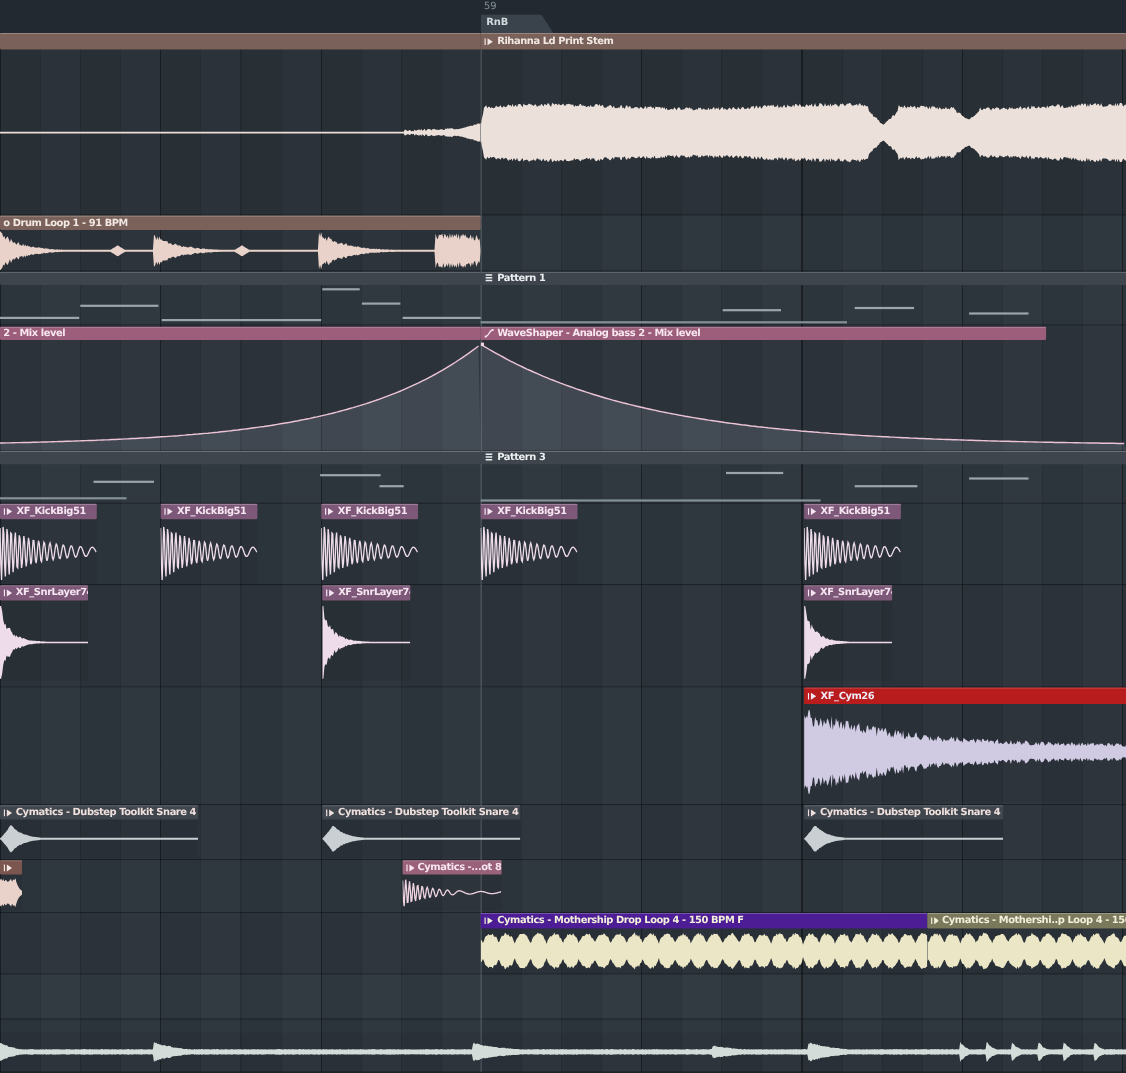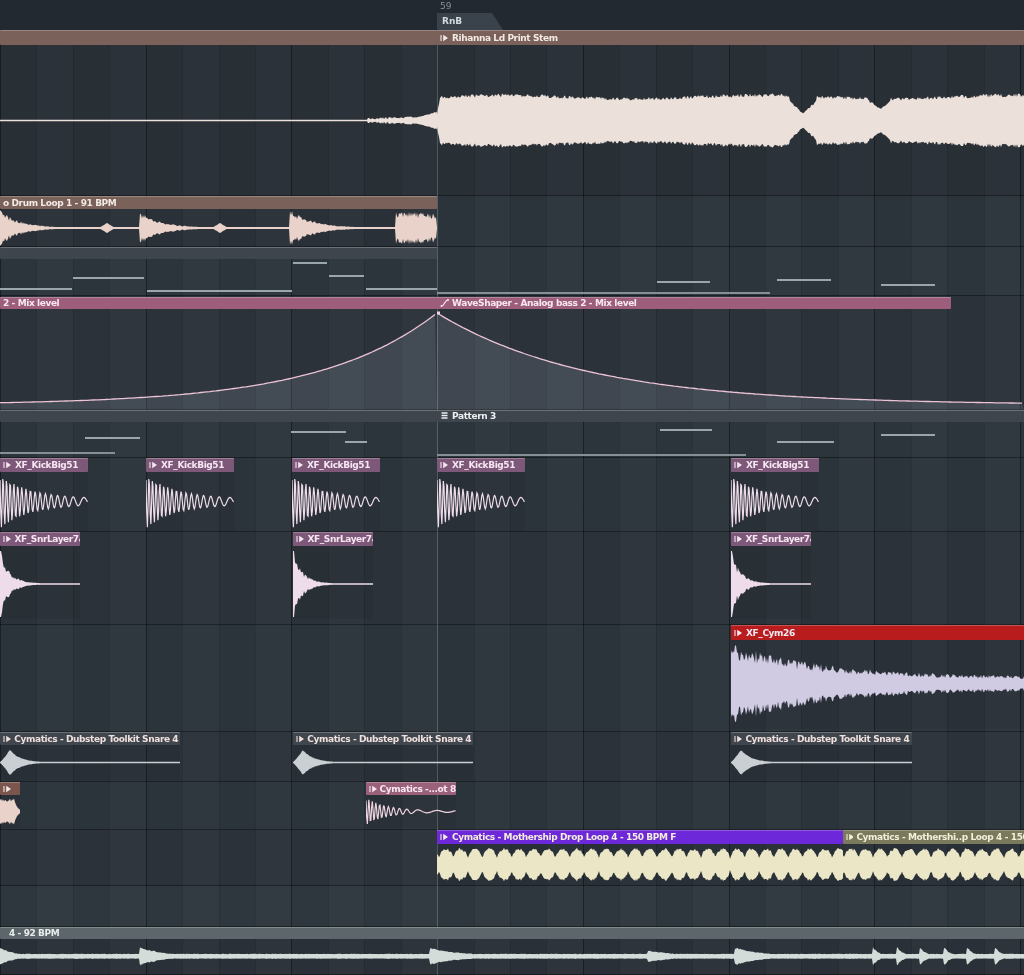--- a/index.html
+++ b/index.html
@@ -90,20 +90,28 @@
           </svg>
         </div>
       </div>
       <div class="clip" style="left: 0px; top: 247px; width: 437px; height: 49px;">
         <div class="chead" style="height: 12px; background: rgb(62, 69, 77);">
           <span class="clabel" style="color: rgb(236, 239, 241);"></span>
         </div>
         <div class="cbody" style="top: 12px; height: 37px; background: transparent;"></div>
       </div>
       <div class="clip" style="left: 437px; top: 247px; width: 587px; height: 49px;">
+        <div class="chead" style="height: 12px; background: rgb(62, 69, 77);">
+          <svg width="9" height="10">
+            <path d="M1.5,2 H7.5" fill="none" stroke="#eceff1" stroke-width="1.4"></path>
+            <path d="M1.5,4.5 H7.5" fill="none" stroke="#eceff1" stroke-width="1.4"></path>
+            <path d="M1.5,7 H7.5" fill="none" stroke="#eceff1" stroke-width="1.4"></path>
+          </svg>
+          <span class="clabel" style="color: rgb(236, 239, 241);">Pattern 1</span>
+        </div>
         <div class="cbody" style="top: 12px; height: 37px; background: transparent;"></div>
       </div>
       <div class="clip" style="left: 0px; top: 297px; width: 437px; height: 113px;">
         <div class="chead" style="height: 12px; background: rgb(156, 94, 123);">
           <span class="clabel" style="color: rgb(248, 231, 240);">2 - Mix level</span>
         </div>
         <div class="cbody" style="top: 12px; height: 101px; background: transparent;">
           <svg width="437" height="101">
             <path d="M0,93.7L3,93.7L6,93.6L9,93.6L12,93.5L15,93.4L18,93.4L21,93.3L24,93.2L27,93.2L30,93.1L33,93.0L36,92.9L39,92.8L42,92.8L45,92.7L48,92.6L51,92.5L54,92.4L57,92.3L60,92.2L63,92.1L66,92.0L69,91.9L72,91.8L75,91.7L78,91.6L81,91.5L84,91.4L87,91.3L90,91.1L93,91.0L96,90.9L99,90.8L102,90.6L105,90.5L108,90.3L111,90.2L114,90.0L117,89.9L120,89.7L123,89.6L126,89.4L129,89.2L132,89.1L135,88.9L138,88.7L141,88.5L144,88.3L147,88.1L150,87.9L153,87.7L156,87.5L159,87.3L162,87.1L165,86.8L168,86.6L171,86.3L174,86.1L177,85.8L180,85.6L183,85.3L186,85.0L189,84.8L192,84.5L195,84.2L198,83.9L201,83.5L204,83.2L207,82.9L210,82.6L213,82.2L216,81.9L219,81.5L222,81.1L225,80.7L228,80.3L231,79.9L234,79.5L237,79.1L240,78.7L243,78.2L246,77.8L249,77.3L252,76.8L255,76.3L258,75.8L261,75.3L264,74.8L267,74.2L270,73.7L273,73.1L276,72.5L279,71.9L282,71.3L285,70.6L288,70.0L291,69.3L294,68.6L297,67.9L300,67.2L303,66.4L306,65.7L309,64.9L312,64.1L315,63.3L318,62.4L321,61.6L324,60.7L327,59.8L330,58.8L333,57.9L336,56.9L339,55.9L342,54.9L345,53.8L348,52.7L351,51.6L354,50.5L357,49.3L360,48.1L363,46.9L366,45.6L369,44.3L372,43.0L375,41.6L378,40.2L381,38.8L384,37.3L387,35.8L390,34.2L393,32.6L396,31.0L399,29.3L402,27.6L405,25.9L408,24.0L411,22.2L414,20.3L417,18.3L420,16.3L423,14.3L426,12.2L429,10.0L432,7.8L435,5.5L437,101 L0,101 Z" fill="rgba(205,215,230,0.13)"></path>
             <path d="M0,93.7L3,93.7L6,93.6L9,93.6L12,93.5L15,93.4L18,93.4L21,93.3L24,93.2L27,93.2L30,93.1L33,93.0L36,92.9L39,92.8L42,92.8L45,92.7L48,92.6L51,92.5L54,92.4L57,92.3L60,92.2L63,92.1L66,92.0L69,91.9L72,91.8L75,91.7L78,91.6L81,91.5L84,91.4L87,91.3L90,91.1L93,91.0L96,90.9L99,90.8L102,90.6L105,90.5L108,90.3L111,90.2L114,90.0L117,89.9L120,89.7L123,89.6L126,89.4L129,89.2L132,89.1L135,88.9L138,88.7L141,88.5L144,88.3L147,88.1L150,87.9L153,87.7L156,87.5L159,87.3L162,87.1L165,86.8L168,86.6L171,86.3L174,86.1L177,85.8L180,85.6L183,85.3L186,85.0L189,84.8L192,84.5L195,84.2L198,83.9L201,83.5L204,83.2L207,82.9L210,82.6L213,82.2L216,81.9L219,81.5L222,81.1L225,80.7L228,80.3L231,79.9L234,79.5L237,79.1L240,78.7L243,78.2L246,77.8L249,77.3L252,76.8L255,76.3L258,75.8L261,75.3L264,74.8L267,74.2L270,73.7L273,73.1L276,72.5L279,71.9L282,71.3L285,70.6L288,70.0L291,69.3L294,68.6L297,67.9L300,67.2L303,66.4L306,65.7L309,64.9L312,64.1L315,63.3L318,62.4L321,61.6L324,60.7L327,59.8L330,58.8L333,57.9L336,56.9L339,55.9L342,54.9L345,53.8L348,52.7L351,51.6L354,50.5L357,49.3L360,48.1L363,46.9L366,45.6L369,44.3L372,43.0L375,41.6L378,40.2L381,38.8L384,37.3L387,35.8L390,34.2L393,32.6L396,31.0L399,29.3L402,27.6L405,25.9L408,24.0L411,22.2L414,20.3L417,18.3L420,16.3L423,14.3L426,12.2L429,10.0L432,7.8L435,5.5" fill="none" stroke="#ecc4d5" stroke-width="1.3"></path>
@@ -334,21 +342,21 @@
           </svg>
           <span class="clabel" style="color: rgb(248, 231, 240);">Cymatics -...ot 8 - F</span>
         </div>
         <div class="cbody" style="top: 13px; height: 33px;">
           <svg width="90" height="33">
             <path d="M0.0,5.5L0.7,22.4L1.4,28.9L2.1,15.8L2.8,4.7L3.5,11.9L4.2,25.4L4.9,25.2L5.6,12.8L6.3,6.3L7.0,14.0L7.7,24.4L8.4,23.9L9.1,14.0L9.8,7.9L10.5,12.6L11.2,21.6L11.9,24.1L12.6,17.8L13.3,10.5L14.0,10.1L14.7,16.5L15.4,22.4L16.1,22.0L16.8,16.3L17.5,11.1L18.2,11.3L18.9,16.1L19.6,20.9L20.3,21.6L21.0,18.0L21.7,13.4L22.4,11.6L23.1,13.5L23.8,17.5L24.5,20.5L25.2,20.5L25.9,17.9L26.6,14.5L27.3,12.6L28.0,13.2L28.7,15.7L29.4,18.4L30.1,20.0L30.8,19.6L31.5,17.7L32.2,15.4L32.9,13.7L33.6,13.4L34.3,14.4L35.0,16.2L35.7,18.0L36.4,19.1L37.1,19.2L37.8,18.4L38.5,17.0L39.2,15.6L39.9,14.6L40.6,14.1L41.3,14.3L42.0,15.0L42.7,16.0L43.4,17.1L44.1,17.9L44.8,18.4L45.5,18.5L46.2,18.3L46.9,17.8L47.6,17.2L48.3,16.5L49.0,15.9L49.7,15.4L50.4,15.0L51.1,14.9L51.8,14.8L52.5,14.9L53.2,15.1L53.9,15.4L54.6,15.7L55.3,16.0L56.0,16.3L56.7,16.7L57.4,17.0L58.1,17.2L58.8,17.5L59.5,17.6L60.2,17.8L60.9,17.8L61.6,17.8L62.3,17.7L63.0,17.6L63.7,17.4L64.4,17.2L65.1,17.0L65.8,16.7L66.5,16.4L67.2,16.2L67.9,16.0L68.6,15.8L69.3,15.6L70.0,15.5L70.7,15.4L71.4,15.4L72.1,15.5L72.8,15.6L73.5,15.7L74.2,15.9L74.9,16.1L75.6,16.3L76.3,16.5L77.0,16.7L77.7,16.9L78.4,17.1L79.1,17.2L79.8,17.3L80.5,17.4L81.2,17.4L81.9,17.4L82.6,17.3L83.3,17.2L84.0,17.1L84.7,16.9L85.4,16.8L86.1,16.6L86.8,16.4L87.5,16.2L88.2,16.0L88.9,15.9L89.6,15.8" fill="none" stroke="#eed3e0" stroke-width="1.2"></path>
           </svg>
         </div>
       </div>
       <div class="clip audio" style="left: 437px; top: 830px; width: 406px; height: 55px;">
-        <div class="chead" style="height: 14px; background: #6d28d9;">
+        <div class="chead" style="height: 14px; background: #4c1d95;">
           <svg width="9" height="10">
             <path d="M1,2 V8" fill="none" stroke="#f2efda" stroke-width="1.1"></path>
             <path d="M3.2,1.8 L8,5 L3.2,8.2 Z" fill="#f2efda"></path>
           </svg>
           <span class="clabel" style="color: rgb(242, 239, 218);">Cymatics - Mothership Drop Loop 4 - 150 BPM F</span>
         </div>
         <div class="cbody" style="top: 14px; height: 41px;">
           <svg width="406" height="41">
             <path d="M0,10.3L1,10.9L2,13.2L3,11.3L4,7.9L5,7.0L6,6.4L7,5.1L8,6.2L9,5.8L10,6.0L11,4.6L12,7.4L13,7.8L14,7.4L15,9.5L16,12.6L17,11.8L18,9.0L19,7.1L20,6.5L21,6.8L22,3.9L23,4.6L24,6.4L25,5.1L26,7.2L27,7.7L28,6.9L29,8.5L30,11.5L31,13.8L32,11.0L33,8.9L34,8.0L35,5.8L36,5.0L37,5.1L38,5.1L39,4.8L40,5.0L41,6.3L42,6.7L43,9.1L44,10.7L45,13.0L46,12.6L47,9.2L48,7.6L49,6.7L50,5.7L51,5.1L52,3.7L53,5.1L54,4.5L55,5.3L56,5.9L57,6.8L58,9.9L59,11.3L60,14.1L61,10.3L62,9.1L63,7.0L64,7.6L65,6.4L66,5.7L67,3.8L68,6.1L69,5.4L70,5.3L71,5.7L72,8.9L73,8.8L74,11.7L75,13.1L76,9.9L77,9.2L78,7.9L79,5.2L80,6.3L81,4.8L82,5.8L83,6.5L84,4.5L85,6.3L86,7.4L87,8.0L88,10.1L89,13.2L90,10.9L91,10.1L92,7.8L93,6.6L94,7.1L95,6.2L96,4.8L97,5.1L98,5.7L99,4.7L100,6.8L101,9.0L102,8.9L103,11.0L104,12.1L105,10.2L106,8.3L107,6.7L108,6.1L109,6.3L110,5.6L111,6.1L112,4.5L113,5.4L114,7.0L115,7.4L116,7.9L117,11.1L118,13.1L119,11.8L120,9.5L121,8.9L122,7.0L123,5.8L124,5.5L125,5.6L126,5.8L127,4.5L128,7.0L129,6.8L130,7.8L131,9.2L132,11.7L133,13.0L134,9.9L135,8.6L136,7.5L137,7.3L138,5.7L139,5.2L140,3.6L141,6.6L142,5.8L143,7.6L144,6.0L145,9.4L146,9.7L147,13.0L148,11.3L149,8.9L150,8.0L151,7.8L152,6.5L153,5.5L154,4.4L155,4.7L156,6.3L157,4.4L158,7.2L159,6.5L160,9.2L161,10.9L162,14.0L163,10.1L164,8.4L165,7.9L166,7.2L167,5.3L168,5.5L169,4.8L170,4.7L171,5.0L172,5.4L173,8.2L174,7.8L175,9.1L176,11.4L177,12.4L178,10.3L179,8.9L180,7.0L181,7.4L182,5.9L183,6.6L184,4.1L185,6.4L186,5.6L187,7.6L188,7.4L189,9.8L190,10.1L191,13.7L192,11.4L193,9.8L194,7.4L195,6.9L196,5.5L197,5.2L198,4.1L199,6.1L200,4.1L201,6.6L202,6.3L203,7.8L204,10.4L205,12.3L206,12.0L207,9.3L208,8.1L209,6.8L210,5.4L211,6.3L212,4.6L213,5.2L214,5.1L215,4.8L216,6.4L217,7.7L218,9.2L219,11.5L220,13.1L221,11.6L222,9.2L223,8.9L224,7.8L225,6.3L226,5.9L227,6.5L228,4.7L229,4.0L230,5.5L231,6.9L232,8.1L233,9.6L234,11.2L235,12.4L236,11.2L237,8.5L238,6.2L239,7.0L240,4.5L241,6.0L242,4.8L243,5.2L244,4.5L245,7.2L246,6.8L247,7.5L248,9.7L249,12.5L250,12.4L251,9.3L252,8.2L253,6.2L254,5.7L255,6.5L256,6.4L257,6.3L258,4.8L259,6.9L260,6.5L261,7.3L262,9.4L263,11.2L264,14.0L265,11.3L266,7.8L267,6.9L268,6.9L269,4.7L270,6.0L271,4.9L272,4.5L273,5.2L274,5.2L275,6.7L276,9.4L277,9.0L278,12.3L279,11.7L280,8.9L281,8.1L282,7.5L283,7.2L284,4.4L285,6.3L286,3.9L287,5.1L288,5.0L289,6.1L290,8.1L291,7.9L292,10.5L293,14.9L294,11.9L295,9.9L296,6.9L297,7.0L298,4.8L299,4.5L300,6.3L301,5.1L302,4.7L303,6.8L304,7.9L305,8.1L306,8.9L307,11.9L308,12.9L309,9.6L310,7.3L311,6.2L312,5.0L313,4.2L314,6.6L315,4.8L316,5.3L317,6.0L318,6.4L319,7.3L320,9.0L321,10.2L322,14.0L323,11.5L324,10.2L325,7.7L326,7.6L327,5.4L328,5.9L329,6.0L330,5.6L331,4.6L332,7.3L333,6.1L334,7.0L335,10.6L336,11.7L337,12.9L338,11.1L339,8.7L340,7.4L341,4.9L342,5.3L343,5.1L344,6.0L345,4.0L346,5.5L347,6.5L348,6.7L349,9.4L350,10.7L351,13.1L352,12.2L353,9.0L354,8.4L355,6.6L356,4.6L357,5.3L358,5.7L359,6.2L360,4.4L361,6.6L362,6.3L363,8.9L364,9.4L365,12.0L366,12.6L367,9.6L368,8.1L369,7.3L370,6.8L371,4.3L372,5.8L373,5.5L374,4.2L375,5.6L376,6.6L377,7.6L378,9.0L379,10.4L380,13.2L381,12.2L382,8.9L383,7.9L384,7.4L385,5.4L386,4.9L387,5.7L388,6.4L389,6.2L390,6.4L391,5.8L392,6.9L393,9.4L394,10.3L395,13.4L396,11.5L397,9.7L398,7.0L399,6.6L400,5.0L401,4.0L402,4.7L403,5.2L404,4.7L405,6.0L406,6.4L406,34.6L405,35.0L404,36.3L403,35.8L402,36.3L401,37.0L400,36.0L399,34.4L398,34.0L397,31.3L396,29.5L395,27.6L394,30.7L393,31.6L392,34.1L391,35.2L390,34.6L389,34.8L388,34.6L387,35.3L386,36.1L385,35.6L384,33.6L383,33.1L382,32.1L381,28.8L380,27.8L379,30.6L378,32.0L377,33.4L376,34.4L375,35.4L374,36.8L373,35.5L372,35.2L371,36.7L370,34.2L369,33.7L368,32.9L367,31.4L366,28.4L365,29.0L364,31.6L363,32.1L362,34.7L361,34.4L360,36.6L359,34.8L358,35.3L357,35.7L356,36.4L355,34.4L354,32.6L353,32.0L352,28.8L351,27.9L350,30.3L349,31.6L348,34.3L347,34.5L346,35.5L345,37.0L344,35.0L343,35.9L342,35.7L341,36.1L340,33.6L339,32.3L338,29.9L337,28.1L336,29.3L335,30.4L334,34.0L333,34.9L332,33.7L331,36.4L330,35.4L329,35.0L328,35.1L327,35.6L326,33.4L325,33.3L324,30.8L323,29.5L322,27.0L321,30.8L320,32.0L319,33.7L318,34.6L317,35.0L316,35.7L315,36.2L314,34.4L313,36.8L312,36.0L311,34.8L310,33.7L309,31.4L308,28.1L307,29.1L306,32.1L305,32.9L304,33.1L303,34.2L302,36.3L301,35.9L300,34.7L299,36.5L298,36.2L297,34.0L296,34.1L295,31.1L294,29.1L293,26.1L292,30.5L291,33.1L290,32.9L289,34.9L288,36.0L287,35.9L286,37.1L285,34.7L284,36.6L283,33.8L282,33.5L281,32.9L280,32.1L279,29.3L278,28.7L277,32.0L276,31.6L275,34.3L274,35.8L273,35.8L272,36.5L271,36.1L270,35.0L269,36.3L268,34.1L267,34.1L266,33.2L265,29.7L264,27.0L263,29.8L262,31.6L261,33.7L260,34.5L259,34.1L258,36.2L257,34.7L256,34.6L255,34.5L254,35.3L253,34.8L252,32.8L251,31.7L250,28.6L249,28.5L248,31.3L247,33.5L246,34.2L245,33.8L244,36.5L243,35.8L242,36.2L241,35.0L240,36.5L239,34.0L238,34.8L237,32.5L236,29.8L235,28.6L234,29.8L233,31.4L232,32.9L231,34.1L230,35.5L229,37.0L228,36.3L227,34.5L226,35.1L225,34.7L224,33.2L223,32.1L222,31.8L221,29.4L220,27.9L219,29.5L218,31.8L217,33.3L216,34.6L215,36.2L214,35.9L213,35.8L212,36.4L211,34.7L210,35.6L209,34.2L208,32.9L207,31.7L206,29.0L205,28.7L204,30.6L203,33.2L202,34.7L201,34.4L200,36.9L199,34.9L198,36.9L197,35.8L196,35.5L195,34.1L194,33.6L193,31.2L192,29.6L191,27.3L190,30.9L189,31.2L188,33.6L187,33.4L186,35.4L185,34.6L184,36.9L183,34.4L182,35.1L181,33.6L180,34.0L179,32.1L178,30.7L177,28.6L176,29.6L175,31.9L174,33.2L173,32.8L172,35.6L171,36.0L170,36.3L169,36.2L168,35.5L167,35.7L166,33.8L165,33.1L164,32.6L163,30.9L162,27.0L161,30.1L160,31.8L159,34.5L158,33.8L157,36.6L156,34.7L155,36.3L154,36.6L153,35.5L152,34.5L151,33.2L150,33.0L149,32.1L148,29.7L147,28.0L146,31.3L145,31.6L144,35.0L143,33.4L142,35.2L141,34.4L140,37.4L139,35.8L138,35.3L137,33.7L136,33.5L135,32.4L134,31.1L133,28.0L132,29.3L131,31.8L130,33.2L129,34.2L128,34.0L127,36.5L126,35.2L125,35.4L124,35.5L123,35.2L122,34.0L121,32.1L120,31.5L119,29.2L118,27.9L117,29.9L116,33.1L115,33.6L114,34.0L113,35.6L112,36.5L111,34.9L110,35.4L109,34.7L108,34.9L107,34.3L106,32.7L105,30.8L104,28.9L103,30.0L102,32.1L101,32.0L100,34.2L99,36.3L98,35.3L97,35.9L96,36.2L95,34.8L94,33.9L93,34.4L92,33.2L91,30.9L90,30.1L89,27.8L88,30.9L87,33.0L86,33.6L85,34.7L84,36.5L83,34.5L82,35.2L81,36.2L80,34.7L79,35.8L78,33.1L77,31.8L76,31.1L75,27.9L74,29.3L73,32.2L72,32.1L71,35.3L70,35.7L69,35.6L68,34.9L67,37.2L66,35.3L65,34.6L64,33.4L63,34.0L62,31.9L61,30.7L60,26.9L59,29.7L58,31.1L57,34.2L56,35.1L55,35.7L54,36.5L53,35.9L52,37.3L51,35.9L50,35.3L49,34.3L48,33.4L47,31.8L46,28.4L45,28.0L44,30.3L43,31.9L42,34.3L41,34.7L40,36.0L39,36.2L38,35.9L37,35.9L36,36.0L35,35.2L34,33.0L33,32.1L32,30.0L31,27.2L30,29.5L29,32.5L28,34.1L27,33.3L26,33.8L25,35.9L24,34.6L23,36.4L22,37.1L21,34.2L20,34.5L19,33.9L18,32.0L17,29.2L16,28.4L15,31.5L14,33.6L13,33.2L12,33.6L11,36.4L10,35.0L9,35.2L8,34.8L7,35.9L6,34.6L5,34.0L4,33.1L3,29.7L2,27.8L1,30.1L0,30.7Z" fill="#ebe7c6"></path>
           </svg>
@@ -362,23 +370,20 @@
           </svg>
           <span class="clabel" style="color: rgb(242, 239, 218);">Cymatics - Mothershi..p Loop 4 - 150 BPM F</span>
         </div>
         <div class="cbody" style="top: 14px; height: 41px;">
           <svg width="181" height="41">
             <path d="M0,11.3L1,12.7L2,11.1L3,8.1L4,6.7L5,7.3L6,5.1L7,4.7L8,5.6L9,4.3L10,6.9L11,4.8L12,5.9L13,7.8L14,9.7L15,11.8L16,12.6L17,9.5L18,7.3L19,6.5L20,5.4L21,5.8L22,5.6L23,5.1L24,6.8L25,6.2L26,6.9L27,6.5L28,8.4L29,10.6L30,13.8L31,10.9L32,8.6L33,8.6L34,6.5L35,5.5L36,4.0L37,5.9L38,4.6L39,4.9L40,6.4L41,7.0L42,8.8L43,9.8L44,12.8L45,11.3L46,10.9L47,7.6L48,6.3L49,7.2L50,6.4L51,3.8L52,4.4L53,4.3L54,4.9L55,5.8L56,8.0L57,9.9L58,10.7L59,13.6L60,10.5L61,9.5L62,7.1L63,6.9L64,6.5L65,6.1L66,6.2L67,5.2L68,5.0L69,5.1L70,6.2L71,7.7L72,9.8L73,11.3L74,11.8L75,9.2L76,8.7L77,7.2L78,6.9L79,6.1L80,5.5L81,4.2L82,6.4L83,4.4L84,6.1L85,6.4L86,8.5L87,11.4L88,13.2L89,12.1L90,8.7L91,7.4L92,7.4L93,6.6L94,6.8L95,4.0L96,5.4L97,6.0L98,6.3L99,7.3L100,7.6L101,8.9L102,11.9L103,12.4L104,10.0L105,8.1L106,7.2L107,7.5L108,5.1L109,4.8L110,4.3L111,5.1L112,6.0L113,6.6L114,8.4L115,8.6L116,10.5L117,13.4L118,12.2L119,8.6L120,8.0L121,7.3L122,4.6L123,4.5L124,5.2L125,5.3L126,5.1L127,6.5L128,6.8L129,7.3L130,8.3L131,10.4L132,13.1L133,10.3L134,8.9L135,6.7L136,7.3L137,4.9L138,6.7L139,4.4L140,5.8L141,6.9L142,7.6L143,8.1L144,7.9L145,10.5L146,12.0L147,12.0L148,9.8L149,7.2L150,7.6L151,4.9L152,6.3L153,5.1L154,4.3L155,4.8L156,4.6L157,7.5L158,8.4L159,10.2L160,11.7L161,14.0L162,11.3L163,8.8L164,7.9L165,7.0L166,6.9L167,6.2L168,5.4L169,4.7L170,4.5L171,7.4L172,7.8L173,8.4L174,9.3L175,11.9L176,12.7L177,10.9L178,8.3L179,6.7L180,6.9L181,5.5L181,35.5L180,34.1L179,34.3L178,32.7L177,30.1L176,28.3L175,29.1L174,31.7L173,32.6L172,33.2L171,33.6L170,36.5L169,36.3L168,35.6L167,34.8L166,34.1L165,34.0L164,33.1L163,32.2L162,29.7L161,27.0L160,29.3L159,30.8L158,32.6L157,33.5L156,36.4L155,36.2L154,36.7L153,35.9L152,34.7L151,36.1L150,33.4L149,33.8L148,31.2L147,29.0L146,29.0L145,30.5L144,33.1L143,32.9L142,33.4L141,34.1L140,35.2L139,36.6L138,34.3L137,36.1L136,33.7L135,34.3L134,32.1L133,30.7L132,27.9L131,30.6L130,32.7L129,33.7L128,34.2L127,34.5L126,35.9L125,35.7L124,35.8L123,36.5L122,36.4L121,33.7L120,33.0L119,32.4L118,28.8L117,27.6L116,30.5L115,32.4L114,32.6L113,34.4L112,35.0L111,35.9L110,36.7L109,36.2L108,35.9L107,33.5L106,33.8L105,32.9L104,31.0L103,28.6L102,29.1L101,32.1L100,33.4L99,33.7L98,34.7L97,35.0L96,35.6L95,37.0L94,34.2L93,34.4L92,33.6L91,33.6L90,32.3L89,28.9L88,27.8L87,29.6L86,32.5L85,34.6L84,34.9L83,36.6L82,34.6L81,36.8L80,35.5L79,34.9L78,34.1L77,33.8L76,32.3L75,31.8L74,29.2L73,29.7L72,31.2L71,33.3L70,34.8L69,35.9L68,36.0L67,35.8L66,34.8L65,34.9L64,34.5L63,34.1L62,33.9L61,31.5L60,30.5L59,27.4L58,30.3L57,31.1L56,33.0L55,35.2L54,36.1L53,36.7L52,36.6L51,37.2L50,34.6L49,33.8L48,34.7L47,33.4L46,30.1L45,29.7L44,28.2L43,31.2L42,32.2L41,34.0L40,34.6L39,36.1L38,36.4L37,35.1L36,37.0L35,35.5L34,34.5L33,32.4L32,32.4L31,30.1L30,27.2L29,30.4L28,32.6L27,34.5L26,34.1L25,34.8L24,34.2L23,35.9L22,35.4L21,35.2L20,35.6L19,34.5L18,33.7L17,31.5L16,28.4L15,29.2L14,31.3L13,33.2L12,35.1L11,36.2L10,34.1L9,36.7L8,35.4L7,36.3L6,35.9L5,33.7L4,34.3L3,32.9L2,29.9L1,28.3L0,29.7Z" fill="#ebe7c6"></path>
           </svg>
         </div>
       </div>
       <div class="clip audio" style="left: 0px; top: 927px; width: 1024px; height: 48px;">
-        <div class="chead" style="height: 12px; background: rgb(92, 102, 107); padding-left: 9px;">
-          <span class="clabel" style="color: rgb(232, 237, 236);">4 - 92 BPM</span>
-        </div>
         <div class="cbody" style="top: 12px; height: 36px;">
           <svg width="1024" height="36">
             <path d="M0,9.0L1,9.5L2,9.8L3,10.6L4,10.8L5,11.5L6,11.1L7,11.9L8,12.8L9,12.8L10,12.9L11,13.1L12,13.2L13,13.3L14,13.9L15,14.4L16,14.3L17,14.6L18,14.9L19,14.6L20,15.0L21,14.9L22,15.2L23,14.8L24,15.0L25,15.2L26,14.8L27,14.8L28,14.7L29,14.8L30,14.7L31,15.0L32,15.2L33,15.0L34,15.0L35,15.1L36,15.0L37,14.9L38,15.2L39,14.8L40,15.2L41,15.1L42,14.7L43,15.0L44,15.0L45,14.9L46,15.1L47,15.1L48,14.8L49,14.9L50,14.8L51,14.9L52,14.9L53,14.9L54,14.9L55,15.0L56,15.2L57,15.2L58,15.1L59,15.2L60,14.9L61,14.7L62,15.0L63,14.7L64,15.0L65,15.1L66,15.1L67,15.0L68,15.2L69,14.7L70,15.2L71,14.9L72,15.1L73,15.1L74,14.8L75,14.8L76,14.7L77,14.7L78,14.9L79,14.8L80,15.1L81,14.8L82,14.7L83,15.0L84,14.8L85,15.2L86,14.9L87,15.1L88,14.8L89,15.0L90,15.0L91,15.1L92,14.7L93,14.7L94,15.1L95,14.9L96,14.8L97,14.9L98,14.8L99,14.9L100,15.1L101,15.0L102,14.7L103,15.1L104,14.8L105,14.8L106,15.1L107,15.2L108,15.2L109,14.8L110,14.9L111,15.2L112,15.1L113,15.0L114,14.8L115,15.0L116,14.7L117,14.7L118,15.0L119,15.0L120,14.7L121,15.0L122,15.2L123,15.1L124,14.8L125,15.1L126,14.9L127,14.9L128,14.8L129,14.7L130,15.2L131,15.0L132,15.1L133,15.1L134,15.1L135,14.9L136,14.8L137,15.1L138,15.1L139,14.8L140,8.0L141,9.4L142,8.8L143,10.1L144,9.9L145,10.6L146,10.5L147,11.3L148,11.4L149,11.1L150,11.3L151,12.0L152,12.2L153,11.7L154,11.8L155,12.0L156,13.0L157,13.0L158,13.4L159,13.3L160,13.6L161,13.6L162,13.8L163,13.9L164,13.8L165,13.9L166,14.5L167,14.6L168,14.7L169,14.7L170,14.5L171,15.0L172,14.7L173,14.8L174,15.1L175,15.1L176,15.1L177,14.7L178,15.1L179,14.8L180,15.0L181,14.7L182,15.0L183,14.7L184,14.7L185,15.2L186,14.8L187,14.8L188,14.9L189,14.8L190,14.9L191,15.1L192,15.1L193,14.9L194,14.8L195,14.7L196,15.1L197,14.7L198,14.7L199,15.1L200,15.2L201,15.0L202,14.9L203,15.0L204,15.0L205,14.7L206,14.8L207,15.0L208,15.0L209,15.0L210,14.9L211,14.7L212,15.1L213,15.0L214,14.9L215,15.2L216,14.8L217,14.9L218,14.9L219,14.9L220,15.2L221,15.2L222,14.8L223,14.8L224,14.8L225,15.2L226,14.8L227,15.2L228,15.2L229,14.8L230,14.8L231,14.8L232,14.9L233,15.1L234,14.8L235,14.9L236,15.0L237,14.8L238,15.0L239,14.8L240,15.0L241,14.9L242,15.1L243,15.0L244,15.1L245,14.9L246,15.0L247,14.8L248,15.1L249,15.2L250,15.0L251,14.8L252,14.9L253,14.7L254,14.7L255,14.8L256,14.8L257,15.2L258,15.1L259,14.7L260,14.8L261,15.1L262,14.9L263,14.9L264,14.9L265,15.2L266,14.7L267,14.8L268,15.0L269,14.9L270,15.1L271,15.2L272,14.7L273,14.7L274,15.1L275,14.8L276,14.7L277,15.2L278,14.8L279,15.1L280,14.8L281,14.8L282,15.0L283,15.0L284,14.9L285,14.9L286,14.8L287,14.9L288,15.1L289,14.8L290,14.8L291,14.9L292,15.1L293,15.0L294,14.7L295,15.1L296,14.9L297,14.8L298,15.0L299,15.2L300,14.9L301,15.1L302,14.7L303,15.2L304,15.0L305,15.1L306,14.8L307,15.0L308,15.1L309,14.7L310,15.1L311,15.1L312,15.1L313,15.0L314,15.0L315,15.0L316,15.0L317,14.7L318,15.0L319,15.0L320,14.9L321,14.9L322,14.9L323,15.1L324,14.8L325,15.0L326,14.9L327,15.0L328,14.7L329,15.1L330,14.9L331,15.1L332,15.0L333,15.0L334,15.2L335,14.9L336,14.9L337,15.1L338,14.7L339,14.8L340,14.7L341,14.8L342,15.2L343,15.1L344,15.0L345,15.1L346,14.7L347,14.9L348,15.1L349,15.0L350,15.0L351,14.8L352,14.8L353,14.9L354,14.8L355,14.7L356,15.0L357,14.9L358,14.8L359,14.9L360,15.0L361,15.2L362,14.7L363,15.1L364,15.0L365,15.0L366,15.0L367,15.1L368,14.9L369,14.8L370,15.1L371,14.8L372,14.9L373,15.1L374,15.1L375,15.1L376,15.0L377,15.0L378,15.2L379,15.0L380,15.1L381,15.0L382,14.9L383,15.0L384,15.2L385,14.8L386,15.0L387,14.8L388,14.7L389,14.8L390,14.8L391,15.1L392,15.1L393,14.8L394,15.2L395,14.9L396,14.8L397,14.7L398,14.9L399,15.0L400,15.0L401,14.7L402,14.9L403,15.1L404,15.0L405,15.0L406,15.1L407,14.8L408,14.9L409,15.2L410,14.8L411,14.7L412,14.9L413,14.9L414,15.2L415,15.0L416,15.0L417,14.9L418,15.2L419,15.0L420,14.8L421,15.1L422,14.7L423,14.9L424,15.1L425,14.9L426,14.9L427,14.9L428,15.0L429,15.0L430,10.0L431,8.8L432,10.3L433,9.8L434,9.7L435,10.0L436,10.3L437,11.1L438,11.0L439,11.5L440,11.8L441,11.2L442,12.0L443,11.6L444,12.3L445,12.0L446,12.4L447,12.3L448,12.7L449,12.9L450,12.9L451,12.9L452,13.0L453,13.5L454,13.7L455,13.8L456,13.5L457,13.6L458,13.4L459,13.5L460,14.2L461,14.0L462,14.0L463,14.4L464,14.0L465,14.4L466,14.4L467,14.7L468,14.6L469,14.6L470,14.6L471,14.6L472,14.8L473,15.2L474,15.2L475,14.8L476,15.2L477,15.0L478,15.1L479,15.0L480,14.8L481,14.9L482,15.0L483,15.1L484,15.2L485,14.9L486,14.8L487,14.9L488,14.9L489,14.7L490,15.2L491,15.0L492,15.0L493,14.9L494,14.7L495,14.8L496,15.1L497,14.9L498,14.9L499,15.2L500,14.7L501,14.8L502,14.9L503,14.8L504,15.1L505,14.8L506,14.8L507,14.8L508,15.2L509,14.8L510,14.9L511,14.8L512,14.7L513,15.0L514,14.8L515,14.8L516,15.1L517,15.0L518,15.0L519,14.9L520,15.0L521,14.8L522,14.8L523,15.1L524,14.7L525,14.8L526,15.1L527,15.2L528,14.9L529,15.0L530,15.1L531,14.9L532,14.9L533,15.2L534,15.1L535,15.1L536,15.2L537,14.8L538,15.2L539,15.2L540,14.8L541,14.8L542,14.9L543,14.8L544,14.9L545,14.8L546,15.1L547,14.7L548,14.9L549,15.1L550,15.1L551,14.7L552,14.7L553,15.1L554,15.0L555,14.8L556,14.7L557,14.7L558,15.0L559,14.9L560,15.0L561,15.1L562,15.2L563,15.0L564,14.7L565,15.1L566,15.0L567,15.0L568,14.7L569,14.9L570,15.0L571,15.0L572,14.9L573,15.0L574,15.1L575,14.7L576,14.7L577,15.2L578,15.2L579,15.1L580,14.8L581,15.0L582,15.2L583,15.2L584,14.7L585,15.0L586,15.0L587,14.8L588,15.1L589,15.0L590,14.8L591,15.1L592,15.1L593,14.9L594,14.8L595,14.7L596,15.1L597,14.7L598,14.9L599,14.9L600,15.2L601,14.8L602,15.0L603,15.1L604,15.1L605,14.8L606,15.0L607,15.2L608,15.1L609,15.0L610,14.9L611,15.1L612,15.1L613,14.9L614,14.8L615,14.8L616,15.1L617,14.9L618,15.1L619,15.0L620,15.1L621,15.0L622,15.0L623,15.2L624,14.7L625,14.7L626,14.8L627,14.9L628,15.1L629,15.1L630,15.0L631,14.9L632,15.0L633,14.7L634,14.8L635,15.2L636,15.1L637,14.9L638,15.0L639,14.7L640,14.8L641,14.8L642,14.9L643,15.1L644,15.0L645,14.9L646,14.7L647,14.7L648,12.1L649,11.9L650,11.5L651,12.4L652,12.4L653,12.8L654,12.9L655,12.5L656,13.0L657,12.8L658,13.5L659,13.5L660,13.2L661,13.3L662,13.3L663,13.8L664,13.6L665,14.0L666,14.3L667,14.0L668,14.1L669,14.3L670,14.4L671,14.7L672,14.8L673,14.5L674,14.9L675,15.2L676,14.8L677,14.7L678,14.9L679,15.0L680,14.8L681,14.8L682,15.1L683,14.8L684,15.0L685,14.8L686,15.1L687,14.8L688,14.8L689,15.0L690,14.8L691,14.9L692,14.8L693,15.1L694,15.1L695,14.8L696,15.0L697,14.7L698,15.0L699,15.1L700,15.1L701,14.9L702,15.0L703,15.1L704,14.9L705,14.8L706,15.0L707,15.1L708,14.8L709,15.2L710,14.9L711,14.9L712,14.9L713,15.0L714,15.2L715,15.2L716,14.9L717,15.2L718,14.9L719,14.9L720,15.2L721,14.8L722,14.9L723,14.8L724,14.7L725,15.0L726,14.9L727,14.8L728,15.1L729,14.8L730,14.9L731,14.7L732,14.7L733,15.2L734,14.8L735,9.6L736,9.9L737,8.7L738,9.3L739,10.6L740,9.8L741,10.1L742,11.1L743,10.2L744,11.5L745,11.0L746,12.0L747,11.9L748,12.2L749,12.2L750,12.2L751,12.7L752,12.4L753,12.7L754,12.9L755,13.4L756,13.4L757,13.5L758,13.3L759,13.8L760,13.8L761,13.7L762,13.7L763,14.0L764,14.5L765,14.4L766,14.3L767,14.8L768,14.5L769,14.6L770,14.9L771,15.1L772,15.1L773,15.1L774,15.0L775,14.9L776,15.2L777,15.1L778,14.9L779,14.8L780,15.1L781,14.9L782,15.1L783,15.0L784,15.0L785,14.8L786,15.0L787,15.1L788,14.7L789,15.1L790,15.2L791,14.8L792,15.1L793,14.8L794,15.2L795,14.7L796,15.0L797,14.8L798,14.9L799,15.2L800,14.9L801,14.8L802,14.7L803,14.9L804,15.1L805,15.1L806,15.1L807,14.9L808,15.0L809,14.8L810,14.9L811,15.1L812,14.8L813,14.7L814,14.9L815,14.7L816,14.8L817,15.2L818,14.7L819,14.8L820,14.8L821,15.0L822,14.9L823,15.2L824,14.7L825,14.9L826,15.1L827,15.2L828,15.0L829,14.9L830,15.1L831,15.2L832,14.8L833,14.7L834,15.0L835,14.8L836,15.1L837,14.8L838,14.8L839,14.8L840,14.7L841,14.9L842,14.7L843,15.2L844,15.0L845,15.1L846,14.8L847,14.7L848,14.9L849,14.8L850,14.7L851,14.8L852,14.9L853,14.7L854,14.8L855,15.0L856,14.8L857,14.7L858,15.1L859,15.0L860,14.9L861,14.7L862,15.2L863,15.1L864,14.9L865,14.9L866,14.7L867,15.2L868,15.1L869,14.8L870,14.9L871,15.1L872,14.8L873,8.1L874,10.4L875,10.5L876,11.4L877,12.5L878,13.6L879,13.5L880,14.2L881,15.0L882,15.0L883,14.8L884,15.0L885,15.1L886,15.0L887,15.1L888,14.9L889,14.8L890,15.0L891,14.7L892,14.8L893,15.0L894,15.1L895,15.1L896,14.7L897,8.3L898,8.9L899,11.0L900,11.7L901,12.3L902,13.5L903,13.6L904,14.1L905,14.5L906,15.0L907,15.2L908,15.1L909,15.0L910,14.9L911,15.2L912,14.8L913,15.1L914,14.9L915,15.0L916,15.1L917,14.8L918,14.9L919,15.0L920,8.8L921,9.9L922,10.6L923,12.1L924,12.9L925,13.1L926,13.6L927,14.2L928,14.6L929,15.2L930,14.9L931,14.8L932,15.0L933,14.9L934,14.8L935,15.2L936,15.0L937,14.8L938,15.0L939,15.1L940,15.2L941,15.2L942,14.9L943,15.0L944,9.3L945,9.0L946,10.2L947,11.2L948,13.0L949,13.5L950,13.5L951,14.5L952,14.6L953,14.9L954,14.9L955,15.2L956,15.2L957,15.1L958,15.0L959,15.1L960,14.8L961,15.1L962,14.8L963,14.8L964,14.8L965,14.9L966,14.9L967,8.7L968,9.7L969,10.1L970,12.0L971,12.3L972,12.9L973,14.1L974,14.4L975,14.6L976,15.1L977,14.9L978,14.8L979,15.1L980,14.9L981,14.9L982,14.8L983,15.1L984,15.2L985,15.1L986,15.0L987,15.0L988,14.9L989,15.0L990,14.8L991,14.8L992,14.9L993,14.8L994,14.9L995,9.1L996,9.4L997,10.3L998,11.7L999,12.8L1000,13.4L1001,13.8L1002,14.4L1003,14.5L1004,15.0L1005,15.0L1006,14.8L1007,14.7L1008,15.0L1009,14.7L1010,14.7L1011,14.8L1012,14.8L1013,14.7L1014,15.0L1015,15.1L1016,15.0L1017,14.8L1018,15.1L1019,14.9L1020,14.9L1021,15.0L1022,15.1L1023,14.9L1024,15.1L1024,19.5L1023,19.7L1022,19.5L1021,19.6L1020,19.6L1019,19.7L1018,19.4L1017,19.8L1016,19.5L1015,19.5L1014,19.5L1013,19.8L1012,19.7L1011,19.8L1010,19.8L1009,19.9L1008,19.6L1007,19.9L1006,19.8L1005,19.6L1004,19.5L1003,20.1L1002,20.2L1001,20.8L1000,21.1L999,21.7L998,22.9L997,24.3L996,25.2L995,25.4L994,19.7L993,19.8L992,19.6L991,19.8L990,19.8L989,19.6L988,19.7L987,19.6L986,19.5L985,19.4L984,19.4L983,19.4L982,19.8L981,19.6L980,19.7L979,19.4L978,19.8L977,19.6L976,19.5L975,19.9L974,20.2L973,20.4L972,21.6L971,22.3L970,22.6L969,24.4L968,24.8L967,25.8L966,19.7L965,19.7L964,19.7L963,19.8L962,19.7L961,19.5L960,19.7L959,19.5L958,19.6L957,19.5L956,19.4L955,19.4L954,19.7L953,19.6L952,20.0L951,20.0L950,21.1L949,21.1L948,21.6L947,23.4L946,24.4L945,25.6L944,25.2L943,19.6L942,19.7L941,19.4L940,19.4L939,19.5L938,19.6L937,19.8L936,19.6L935,19.4L934,19.8L933,19.7L932,19.5L931,19.7L930,19.7L929,19.4L928,20.0L927,20.4L926,21.0L925,21.5L924,21.7L923,22.5L922,24.0L921,24.7L920,25.8L919,19.5L918,19.7L917,19.8L916,19.5L915,19.6L914,19.6L913,19.4L912,19.7L911,19.4L910,19.6L909,19.5L908,19.5L907,19.4L906,19.6L905,20.0L904,20.5L903,21.0L902,21.1L901,22.2L900,22.8L899,23.5L898,25.6L897,26.2L896,19.8L895,19.5L894,19.4L893,19.6L892,19.7L891,19.8L890,19.6L889,19.8L888,19.6L887,19.4L886,19.6L885,19.4L884,19.6L883,19.7L882,19.5L881,19.6L880,20.4L879,21.1L878,21.0L877,22.0L876,23.2L875,24.1L874,24.2L873,26.4L872,19.7L871,19.4L870,19.7L869,19.8L868,19.4L867,19.4L866,19.8L865,19.7L864,19.7L863,19.5L862,19.4L861,19.8L860,19.6L859,19.6L858,19.4L857,19.8L856,19.7L855,19.5L854,19.7L853,19.9L852,19.6L851,19.7L850,19.9L849,19.7L848,19.7L847,19.8L846,19.7L845,19.4L844,19.5L843,19.4L842,19.9L841,19.6L840,19.8L839,19.8L838,19.7L837,19.7L836,19.4L835,19.8L834,19.5L833,19.8L832,19.8L831,19.4L830,19.4L829,19.6L828,19.6L827,19.4L826,19.5L825,19.6L824,19.8L823,19.4L822,19.6L821,19.5L820,19.8L819,19.8L818,19.8L817,19.4L816,19.7L815,19.9L814,19.7L813,19.8L812,19.8L811,19.5L810,19.7L809,19.8L808,19.5L807,19.6L806,19.4L805,19.4L804,19.5L803,19.7L802,19.8L801,19.8L800,19.7L799,19.4L798,19.6L797,19.7L796,19.6L795,19.9L794,19.4L793,19.7L792,19.5L791,19.7L790,19.4L789,19.4L788,19.9L787,19.4L786,19.6L785,19.8L784,19.6L783,19.5L782,19.5L781,19.7L780,19.5L779,19.7L778,19.7L777,19.4L776,19.4L775,19.7L774,19.5L773,19.5L772,19.5L771,19.4L770,19.7L769,20.0L768,20.0L767,19.7L766,20.2L765,20.1L764,20.0L763,20.6L762,20.8L761,20.8L760,20.7L759,20.7L758,21.2L757,21.1L756,21.1L755,21.2L754,21.6L753,21.9L752,22.1L751,21.9L750,22.4L749,22.4L748,22.4L747,22.7L746,22.6L745,23.5L744,23.0L743,24.4L742,23.5L741,24.5L740,24.7L739,24.0L738,25.3L737,25.9L736,24.7L735,25.0L734,19.8L733,19.4L732,19.9L731,19.8L730,19.7L729,19.8L728,19.5L727,19.8L726,19.6L725,19.6L724,19.9L723,19.7L722,19.6L721,19.8L720,19.4L719,19.7L718,19.6L717,19.4L716,19.6L715,19.4L714,19.4L713,19.5L712,19.6L711,19.6L710,19.7L709,19.4L708,19.8L707,19.5L706,19.6L705,19.7L704,19.7L703,19.5L702,19.6L701,19.7L700,19.5L699,19.4L698,19.6L697,19.8L696,19.6L695,19.8L694,19.5L693,19.5L692,19.8L691,19.7L690,19.8L689,19.6L688,19.8L687,19.8L686,19.4L685,19.7L684,19.6L683,19.8L682,19.5L681,19.7L680,19.7L679,19.5L678,19.6L677,19.8L676,19.7L675,19.4L674,19.6L673,20.0L672,19.7L671,19.8L670,20.2L669,20.3L668,20.4L667,20.6L666,20.3L665,20.5L664,21.0L663,20.8L662,21.3L661,21.2L660,21.4L659,21.0L658,21.1L657,21.8L656,21.6L655,22.1L654,21.7L653,21.7L652,22.2L651,22.1L650,23.0L649,22.7L648,22.5L647,19.8L646,19.8L645,19.6L644,19.5L643,19.5L642,19.7L641,19.7L640,19.8L639,19.8L638,19.6L637,19.6L636,19.5L635,19.4L634,19.8L633,19.8L632,19.6L631,19.7L630,19.5L629,19.5L628,19.4L627,19.6L626,19.7L625,19.8L624,19.8L623,19.4L622,19.5L621,19.6L620,19.5L619,19.6L618,19.4L617,19.7L616,19.4L615,19.8L614,19.8L613,19.7L612,19.4L611,19.4L610,19.7L609,19.6L608,19.5L607,19.4L606,19.6L605,19.8L604,19.5L603,19.5L602,19.6L601,19.7L600,19.4L599,19.7L598,19.7L597,19.9L596,19.5L595,19.8L594,19.7L593,19.6L592,19.5L591,19.5L590,19.7L589,19.5L588,19.5L587,19.8L586,19.6L585,19.6L584,19.9L583,19.4L582,19.4L581,19.6L580,19.8L579,19.5L578,19.4L577,19.4L576,19.8L575,19.9L574,19.5L573,19.5L572,19.7L571,19.6L570,19.5L569,19.7L568,19.8L567,19.5L566,19.5L565,19.4L564,19.9L563,19.5L562,19.4L561,19.5L560,19.6L559,19.7L558,19.5L557,19.8L556,19.8L555,19.8L554,19.6L553,19.5L552,19.8L551,19.8L550,19.5L549,19.5L548,19.6L547,19.9L546,19.5L545,19.7L544,19.7L543,19.8L542,19.6L541,19.7L540,19.8L539,19.4L538,19.4L537,19.7L536,19.4L535,19.4L534,19.5L533,19.4L532,19.7L531,19.6L530,19.5L529,19.5L528,19.7L527,19.4L526,19.4L525,19.8L524,19.9L523,19.5L522,19.8L521,19.8L520,19.6L519,19.7L518,19.6L517,19.6L516,19.4L515,19.8L514,19.7L513,19.5L512,19.8L511,19.8L510,19.7L509,19.7L508,19.4L507,19.8L506,19.8L505,19.8L504,19.4L503,19.8L502,19.6L501,19.8L500,19.8L499,19.4L498,19.7L497,19.7L496,19.5L495,19.8L494,19.8L493,19.7L492,19.5L491,19.5L490,19.4L489,19.9L488,19.6L487,19.6L486,19.7L485,19.7L484,19.4L483,19.4L482,19.5L481,19.7L480,19.7L479,19.5L478,19.5L477,19.5L476,19.4L475,19.8L474,19.4L473,19.4L472,19.8L471,19.9L470,20.0L469,20.0L468,20.0L467,19.9L466,20.2L465,20.1L464,20.6L463,20.1L462,20.5L461,20.5L460,20.4L459,21.1L458,21.2L457,21.0L456,21.0L455,20.8L454,20.8L453,21.1L452,21.5L451,21.6L450,21.7L449,21.6L448,21.9L447,22.2L446,22.2L445,22.6L444,22.3L443,23.0L442,22.6L441,23.4L440,22.7L439,23.1L438,23.6L437,23.4L436,24.3L435,24.6L434,24.9L433,24.8L432,24.2L431,25.7L430,24.6L429,19.5L428,19.5L427,19.6L426,19.6L425,19.7L424,19.4L423,19.7L422,19.8L421,19.4L420,19.7L419,19.5L418,19.4L417,19.6L416,19.6L415,19.6L414,19.4L413,19.7L412,19.7L411,19.8L410,19.7L409,19.4L408,19.7L407,19.8L406,19.5L405,19.6L404,19.6L403,19.5L402,19.7L401,19.8L400,19.5L399,19.5L398,19.7L397,19.8L396,19.8L395,19.6L394,19.4L393,19.8L392,19.4L391,19.5L390,19.8L389,19.7L388,19.9L387,19.8L386,19.5L385,19.7L384,19.4L383,19.6L382,19.6L381,19.5L380,19.5L379,19.6L378,19.4L377,19.6L376,19.5L375,19.4L374,19.4L373,19.5L372,19.7L371,19.7L370,19.5L369,19.8L368,19.6L367,19.5L366,19.5L365,19.5L364,19.6L363,19.5L362,19.8L361,19.4L360,19.6L359,19.7L358,19.8L357,19.7L356,19.6L355,19.8L354,19.8L353,19.7L352,19.8L351,19.7L350,19.6L349,19.6L348,19.5L347,19.7L346,19.9L345,19.4L344,19.6L343,19.4L342,19.4L341,19.7L340,19.8L339,19.7L338,19.9L337,19.5L336,19.6L335,19.6L334,19.4L333,19.6L332,19.6L331,19.5L330,19.7L329,19.4L328,19.8L327,19.6L326,19.7L325,19.6L324,19.7L323,19.4L322,19.7L321,19.7L320,19.7L319,19.6L318,19.5L317,19.9L316,19.5L315,19.6L314,19.6L313,19.6L312,19.5L311,19.4L310,19.5L309,19.8L308,19.4L307,19.6L306,19.8L305,19.5L304,19.6L303,19.4L302,19.8L301,19.5L300,19.7L299,19.4L298,19.5L297,19.8L296,19.7L295,19.4L294,19.8L293,19.6L292,19.5L291,19.7L290,19.8L289,19.8L288,19.5L287,19.7L286,19.8L285,19.6L284,19.7L283,19.5L282,19.5L281,19.8L280,19.7L279,19.4L278,19.8L277,19.4L276,19.9L275,19.7L274,19.5L273,19.8L272,19.9L271,19.4L270,19.4L269,19.7L268,19.6L267,19.8L266,19.9L265,19.4L264,19.6L263,19.6L262,19.6L261,19.5L260,19.8L259,19.8L258,19.4L257,19.4L256,19.8L255,19.8L254,19.8L253,19.9L252,19.6L251,19.8L250,19.6L249,19.4L248,19.5L247,19.7L246,19.5L245,19.7L244,19.4L243,19.5L242,19.4L241,19.7L240,19.6L239,19.8L238,19.6L237,19.7L236,19.5L235,19.6L234,19.8L233,19.5L232,19.7L231,19.8L230,19.7L229,19.7L228,19.4L227,19.4L226,19.8L225,19.4L224,19.8L223,19.8L222,19.7L221,19.4L220,19.4L219,19.6L218,19.6L217,19.6L216,19.8L215,19.4L214,19.6L213,19.5L212,19.4L211,19.9L210,19.6L209,19.6L208,19.5L207,19.6L206,19.7L205,19.8L204,19.5L203,19.6L202,19.6L201,19.6L200,19.4L199,19.5L198,19.9L197,19.8L196,19.5L195,19.8L194,19.7L193,19.7L192,19.5L191,19.5L190,19.7L189,19.8L188,19.6L187,19.8L186,19.7L185,19.4L184,19.8L183,19.8L182,19.5L181,19.9L180,19.6L179,19.8L178,19.5L177,19.8L176,19.5L175,19.5L174,19.4L173,19.7L172,19.9L171,19.6L170,20.1L169,19.8L168,19.9L167,19.9L166,20.1L165,20.6L164,20.7L163,20.7L162,20.8L161,20.9L160,20.9L159,21.2L158,21.1L157,21.5L156,21.6L155,22.5L154,22.8L153,22.9L152,22.4L151,22.5L150,23.3L149,23.5L148,23.1L147,23.3L146,24.1L145,23.9L144,24.6L143,24.5L142,25.8L141,25.2L140,26.5L139,19.8L138,19.5L137,19.5L136,19.7L135,19.7L134,19.5L133,19.5L132,19.5L131,19.6L130,19.4L129,19.8L128,19.7L127,19.7L126,19.6L125,19.5L124,19.7L123,19.4L122,19.4L121,19.6L120,19.9L119,19.5L118,19.6L117,19.9L116,19.8L115,19.5L114,19.7L113,19.6L112,19.4L111,19.4L110,19.7L109,19.8L108,19.4L107,19.4L106,19.4L105,19.8L104,19.7L103,19.5L102,19.8L101,19.6L100,19.5L99,19.7L98,19.7L97,19.6L96,19.8L95,19.6L94,19.4L93,19.9L92,19.8L91,19.5L90,19.6L89,19.5L88,19.7L87,19.4L86,19.6L85,19.4L84,19.8L83,19.6L82,19.9L81,19.8L80,19.4L79,19.7L78,19.7L77,19.9L76,19.9L75,19.7L74,19.8L73,19.4L72,19.5L71,19.6L70,19.4L69,19.8L68,19.4L67,19.5L66,19.4L65,19.4L64,19.5L63,19.9L62,19.6L61,19.8L60,19.6L59,19.4L58,19.4L57,19.4L56,19.4L55,19.6L54,19.7L53,19.6L52,19.7L51,19.7L50,19.8L49,19.7L48,19.8L47,19.5L46,19.5L45,19.7L44,19.6L43,19.6L42,19.8L41,19.5L40,19.4L39,19.8L38,19.4L37,19.7L36,19.6L35,19.5L34,19.6L33,19.5L32,19.4L31,19.5L30,19.8L29,19.8L28,19.9L27,19.7L26,19.8L25,19.4L24,19.5L23,19.7L22,19.4L21,19.7L20,19.6L19,19.9L18,19.6L17,20.0L16,20.3L15,20.2L14,20.7L13,21.2L12,21.4L11,21.4L10,21.6L9,21.8L8,21.7L7,22.6L6,23.4L5,23.1L4,23.8L3,24.0L2,24.8L1,25.0L0,25.5Z" fill="#d3dcd8"></path>
           </svg>
         </div>
       </div>
       <div class="note" style="left: 0px; top: 288px; width: 72px; height: 2px; background: rgb(154, 165, 172);"></div>
       <div class="note" style="left: 73px; top: 277px; width: 71px; height: 2px; background: rgb(154, 165, 172);"></div>
       <div class="note" style="left: 147px; top: 290px; width: 145px; height: 2px; background: rgb(154, 165, 172);"></div>
       <div class="note" style="left: 293px; top: 262px; width: 34px; height: 2px; background: rgb(154, 165, 172);"></div>

